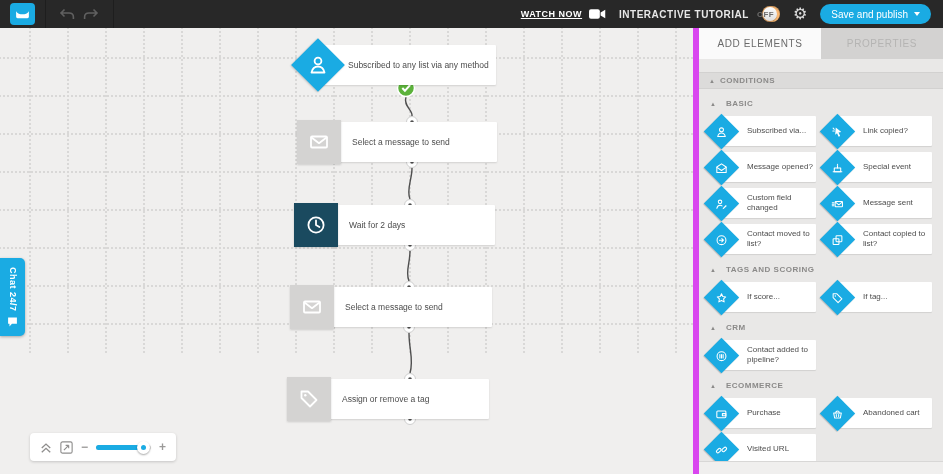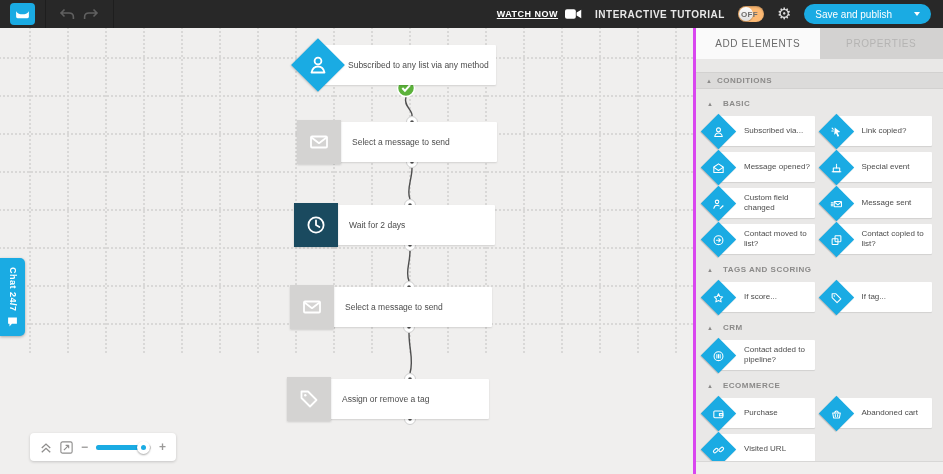--- a/index.html
+++ b/index.html
@@ -9,25 +9,25 @@
   
   .topbar { position:absolute; left:0; top:0; width:943px; height:28px; background:#282828; display:flex; align-items:center; z-index:30; }
   .logo-wrap { width:46px; height:28px; display:flex; align-items:center; justify-content:center; border-right:1px solid #1e1e1e; }
   .logo { width:25px; height:22px; background:var(--accent); border-radius:4px; display:flex; align-items:center; justify-content:center; }
   .histbtns { display:flex; gap:7px; padding:0 14px 0 12px; border-right:1px solid #1e1e1e; height:28px; align-items:center; }
   .histbtn { width:17px; height:14px; display:flex; align-items:center; justify-content:center; cursor:pointer; }
   .tb-right { margin-left:auto; display:flex; align-items:center; gap:13px; padding-right:12px; }
   .watchnow { display:flex; align-items:center; gap:7px; cursor:pointer; }
   .watchnow span { color:#fff; font-size:9px; font-weight:bold; letter-spacing:.5px; text-decoration:underline; }
   .tut-label { color:#e8e8e8; font-size:10px; font-weight:bold; letter-spacing:.5px; }
-  .toggle { width:26px; height:16px; border-radius:8px; background:#fdba74; display:flex; align-items:center; position:relative; cursor:pointer; box-shadow:inset 0 1px 2px rgba(0,0,0,.25); }
+  .toggle { width:18px; height:16px; border-radius:8px; background:#fdba74; display:flex; align-items:center; position:relative; cursor:pointer; box-shadow:inset 0 1px 2px rgba(0,0,0,.25); }
   .knob { width:14px; height:14px; border-radius:50%; background:linear-gradient(#fdfdfd,#dedede); position:absolute; left:1px; top:1px; box-shadow:0 1px 1px rgba(0,0,0,.3); }
   .toggle-state { position:absolute; right:6px; top:3.5px; font-size:8px; font-weight:bold; color:#6f6e6d; letter-spacing:.3px; }
   .gearbtn { color:#dcdcdc; font-size:16px; line-height:16px; font-family:"DejaVu Sans",sans-serif; cursor:pointer; }
-  .savebtn { background:var(--accent); color:#fff; font-size:10px; border:none; border-radius:11px; height:20px; padding:0 11px; display:flex; align-items:center; gap:22px; cursor:pointer; }
+  .savebtn { background:var(--accent); color:#fff; font-size:10px; border:none; border-radius:11px; height:20px; padding:0 11px; display:flex; align-items:center; gap:6px; cursor:pointer; }
   .savebtn .caret { width:0; height:0; border-left:3.5px solid transparent; border-right:3.5px solid transparent; border-top:4px solid #fff; }
 
   
   .canvas { position:absolute; left:0; top:28px; width:693px; height:327px; background-color:#f0efee;
     background-image: radial-gradient(circle, #d9d8d7 0.8px, transparent 1.1px), radial-gradient(circle, #d9d8d7 0.8px, transparent 1.1px);
     background-size: 4px 38px, 38px 4px; background-position: 2px 11px, 11px 2px; }
   .wires { position:absolute; left:0; top:0; width:693px; height:446px; }
   .node-card { position:absolute; height:40px; background:#fff; display:flex; align-items:center; padding-left:32px; box-shadow:0 1px 2px rgba(0,0,0,.13); border-radius:1px; }
   .node-card span { font-size:8.5px; color:#4c4c4c; white-space:nowrap; }
   .node-sq { position:absolute; width:44px; height:44px; display:flex; align-items:center; justify-content:center; box-shadow:0 1px 2px rgba(0,0,0,.15); }
@@ -44,21 +44,21 @@
   
   .zoombar { position:absolute; left:30px; bottom:13px; width:146px; height:28px; background:#fff; border-radius:4px; box-shadow:0 1px 3px rgba(0,0,0,.18); display:flex; align-items:center; gap:8px; padding:0 10px; z-index:20; }
   .zb-ic { display:flex; align-items:center; cursor:pointer; }
   .zb-sign { color:#9b9a99; font-size:12px; font-weight:bold; cursor:pointer; line-height:10px; }
   .slider { position:relative; width:62px; height:5px; border-radius:3px; background:#d7d6d5; cursor:pointer; }
   .slider-fill { position:absolute; left:0; top:0; height:5px; border-radius:3px; background:var(--accent); }
   .slider-handle { position:absolute; top:-4px; width:13px; height:13px; border-radius:50%; background:#fff; box-shadow:0 1px 2px rgba(0,0,0,.35); display:flex; align-items:center; justify-content:center; }
   .slider-handle i { width:5px; height:5px; border-radius:50%; background:var(--accent); }
 
   
-  .sidebar { position:absolute; right:0; top:28px; width:250px; height:446px; background:#e9e8e7; border-left:3px solid #d946ef; z-index:10; }
+  .sidebar { position:absolute; right:0; top:28px; width:250px; height:446px; background:#e9e8e7; border-left:6px solid #d946ef; z-index:10; }
   .tabs { display:flex; height:31px; }
   .tab { flex:1; display:flex; align-items:center; justify-content:center; font-size:10px; letter-spacing:.6px; cursor:pointer; }
   .tab.active { background:#fafafa; color:#6a6a6a; }
   .tab.inactive { background:#d3d2d1; color:#b5b4b3; }
   .sec-bar { margin-top:13px; height:17px; background:#dcdbda; border-top:1px solid #d2d1d0; border-bottom:1px solid #d2d1d0; display:flex; align-items:center; padding-left:10px; gap:5px; cursor:pointer; }
   .tri { color:#8b8a89; font-size:6px; line-height:6px; }
   .sec-bar b, .group-header b { color:#8b8a89; font-size:8px; font-weight:bold; letter-spacing:.5px; }
   .groups { padding:2px 10px 0 10px; }
   .group-header { display:flex; align-items:center; gap:10px; margin:8px 0 5px 1px; cursor:pointer; }
   .group-grid { display:grid; grid-template-columns:1fr 1fr; column-gap:8px; }

